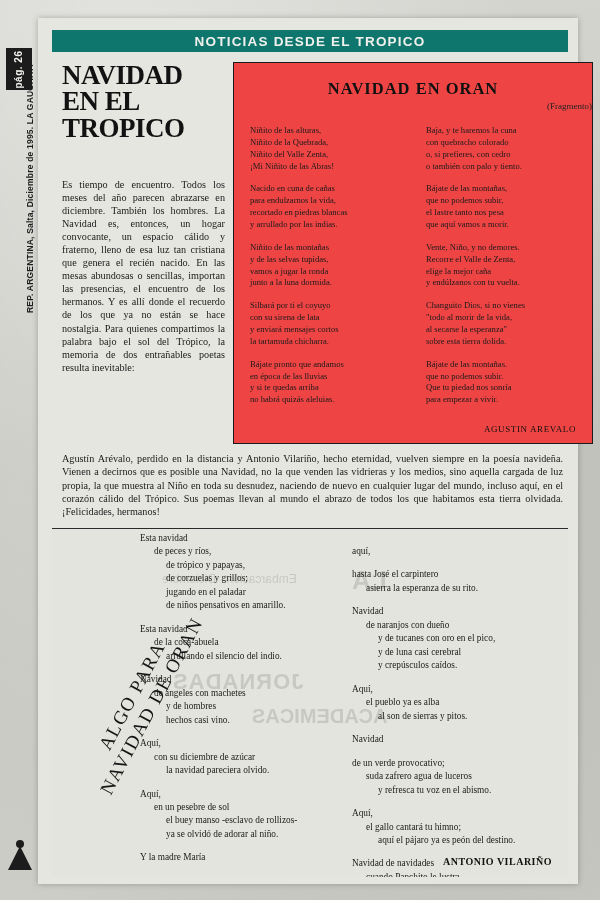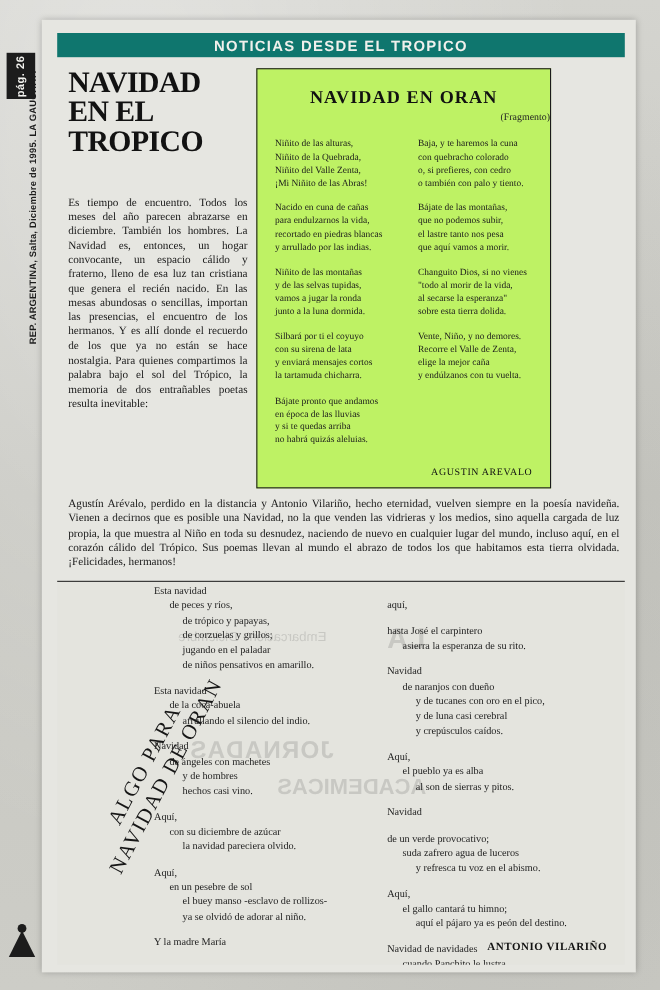--- a/index.html
+++ b/index.html
@@ -152,23 +152,23 @@
     line-height: 1.28;
     text-align: justify;
     color: #1a1a1a;
   }
 
   
   .poembox {
     position: absolute;
     left: 233px;
     top: 62px;
-    width: 268px;
+    width: 360px;
     height: 382px;
-    background: #bef264;
+    background: #ef4444;
     border: 1.6px solid #1b1b1b;
     box-sizing: border-box;
   }
   .poembox-title {
     text-align: center;
     font-family: "Liberation Serif", serif;
     font-size: 16.5px;
     font-weight: bold;
     letter-spacing: 1px;
     margin-top: 16px;
@@ -384,30 +384,36 @@
             <div>o, si prefieres, con cedro</div>
             <div>o también con palo y tiento.</div>
           </div>
           <div class="stanza">
             <div>Bájate de las montañas,</div>
             <div>que no podemos subir,</div>
             <div>el lastre tanto nos pesa</div>
             <div>que aquí vamos a morir.</div>
           </div>
           <div class="stanza">
+            <div>Vente, Niño, y no demores.</div>
+            <div>Recorre el Valle de Zenta,</div>
+            <div>elige la mejor caña</div>
+            <div>y endúlzanos con tu vuelta.</div>
+          </div>
+          <div class="stanza">
             <div>Changuito Dios, si no vienes</div>
             <div>"todo al morir de la vida,</div>
             <div>al secarse la esperanza"</div>
             <div>sobre esta tierra dolida.</div>
           </div>
           <div class="stanza">
-            <div>Vente, Niño, y no demores.</div>
-            <div>Recorre el Valle de Zenta,</div>
-            <div>elige la mejor caña</div>
-            <div>y endúlzanos con tu vuelta.</div>
+            <div>Bájate de las montañas.</div>
+            <div>que no podemos subir.</div>
+            <div>Que tu piedad nos sonría</div>
+            <div>para empezar a vivir.</div>
           </div>
         </div>
     </div>
     <div class="poembox-author">AGUSTIN AREVALO</div>
   </div>
 
   <div class="widepara">Agustín Arévalo, perdido en la distancia y Antonio Vilariño, hecho eternidad, vuelven siempre en la poesía navideña. Vienen a decirnos que es posible una Navidad, no la que venden las vidrieras y los medios, sino aquella cargada de luz propia, la que muestra al Niño en toda su desnudez, naciendo de nuevo en cualquier lugar del mundo, incluso aquí, en el corazón cálido del Trópico. Sus poemas llevan al mundo el abrazo de todos los que habitamos esta tierra olvidada. ¡Felicidades, hermanos!</div>
 
   <div class="lower">
     <div class="ghost">

